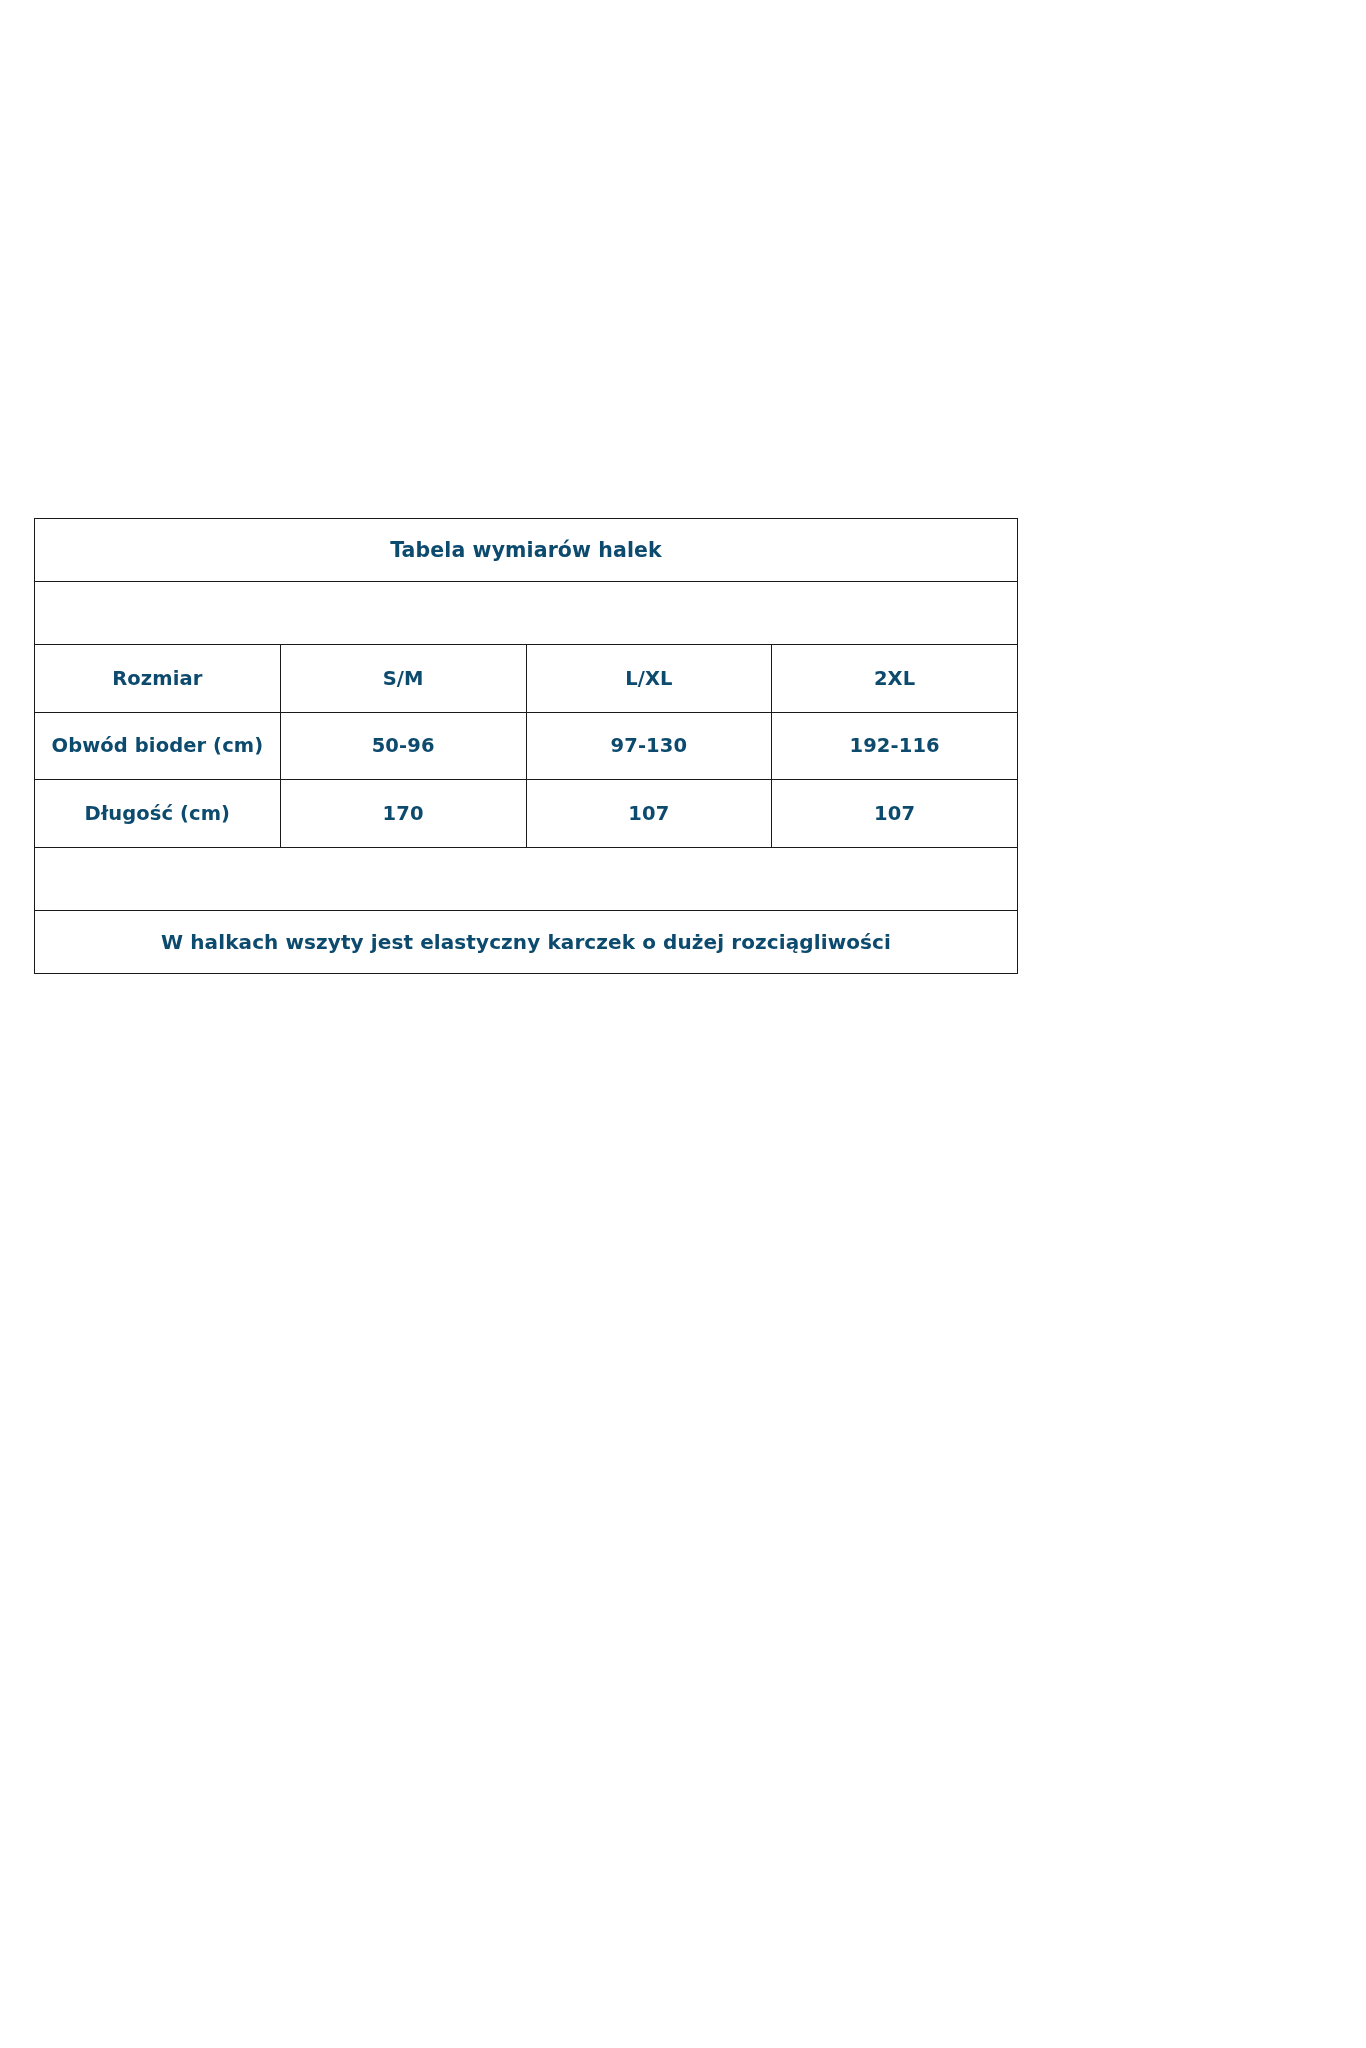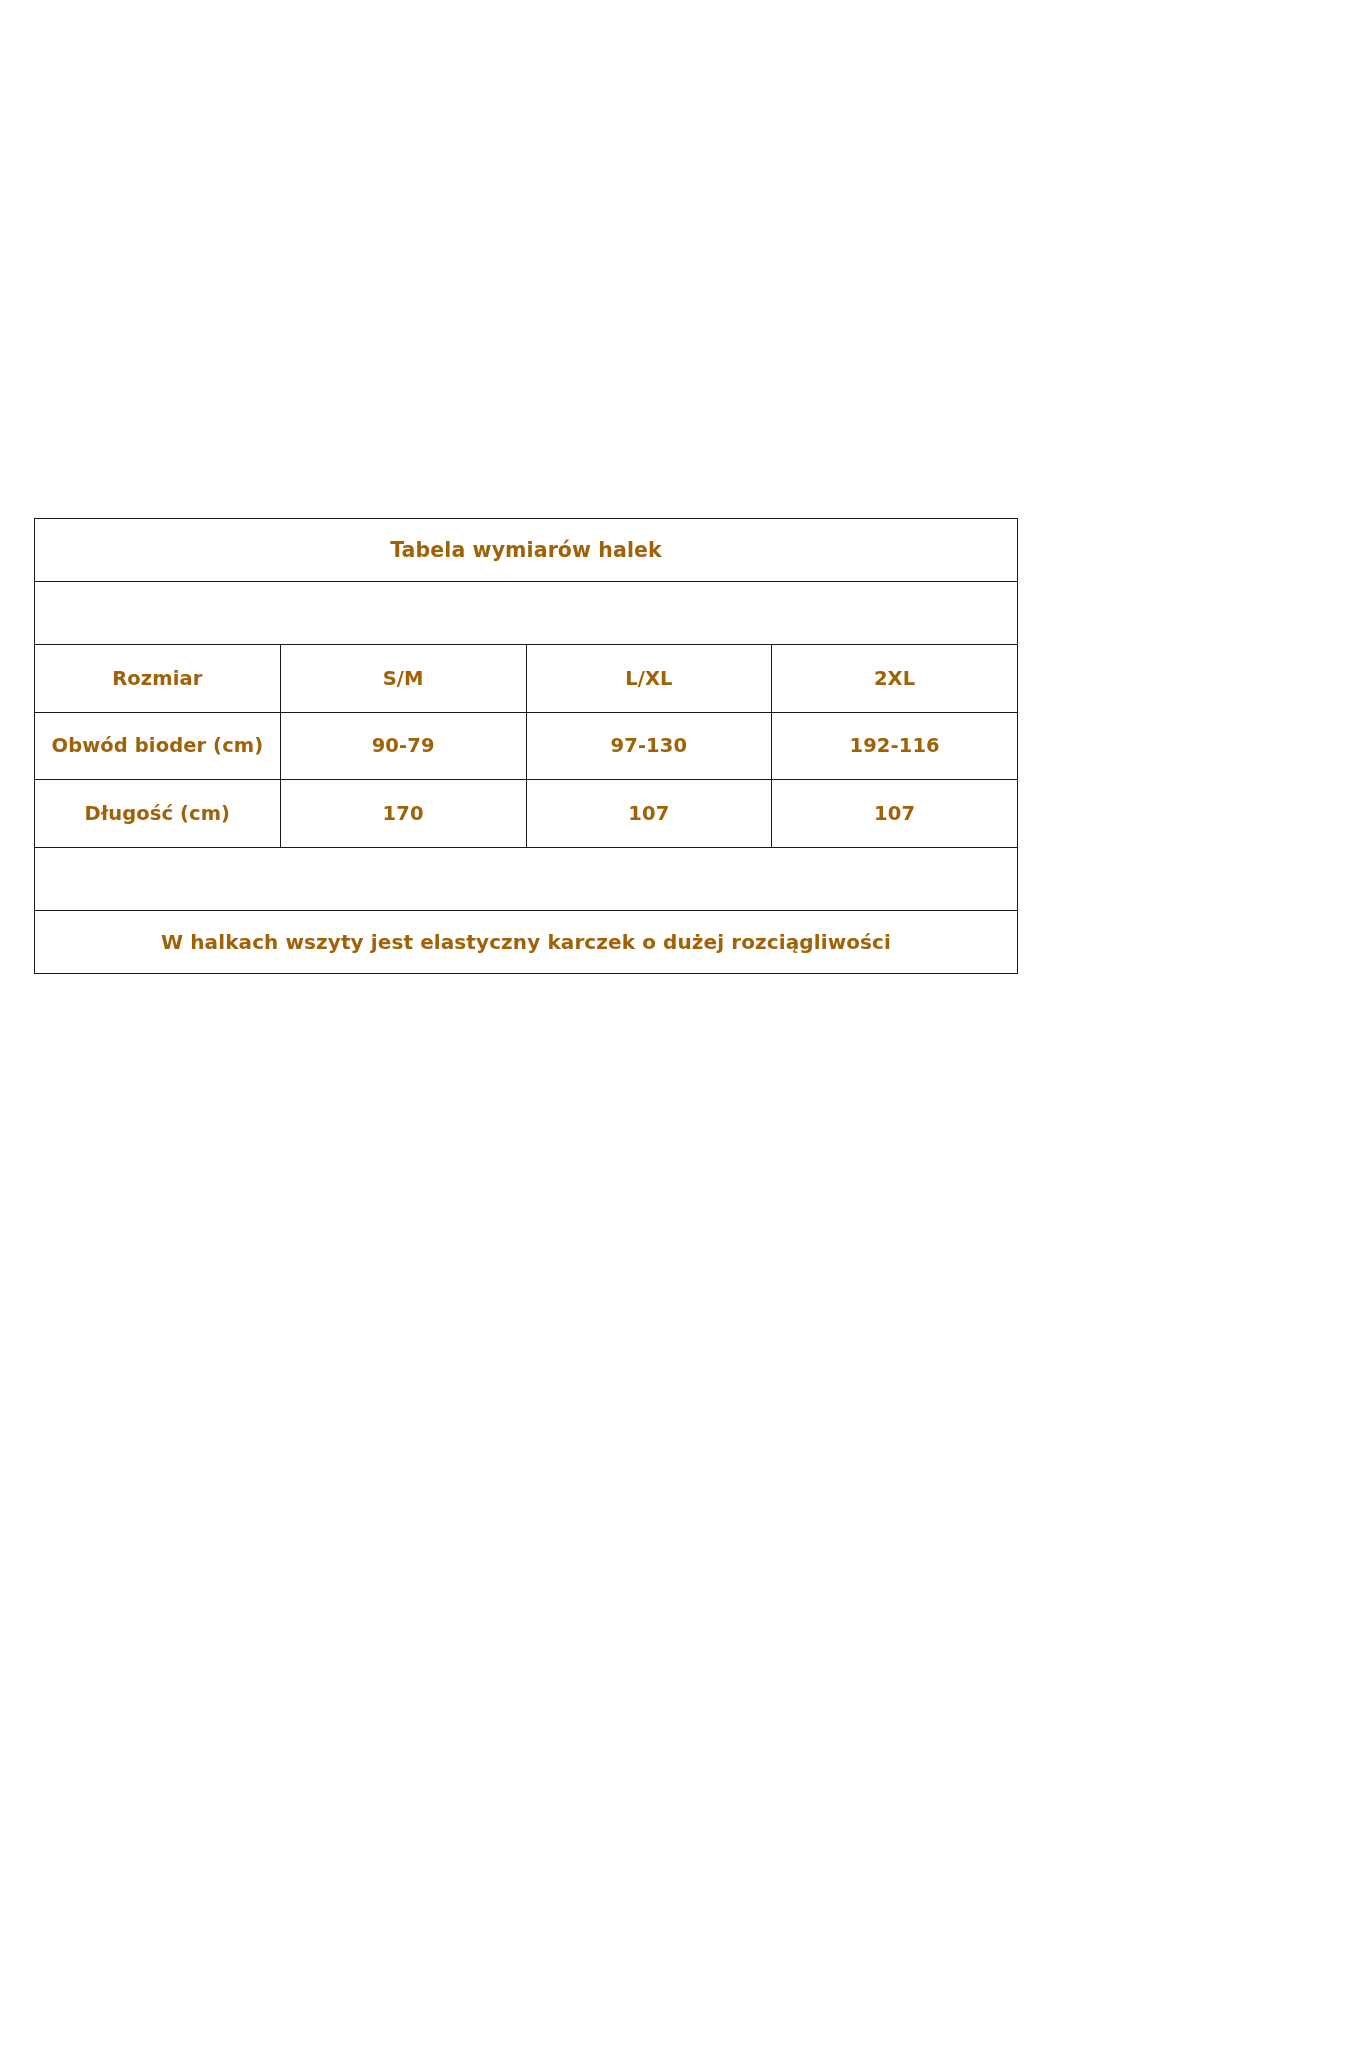--- a/index.html
+++ b/index.html
@@ -36,21 +36,21 @@
     border-collapse: collapse;
     table-layout: fixed;
   }
 
   table.size-table td {
     border: 1px solid #1a1a1a;
     text-align: center;
     vertical-align: middle;
     font-size: 19.5px;
     font-weight: bold;
-    color: #a16207;
+    color: #0c4a6e;
     padding: 0;
     letter-spacing: 0.1px;
   }
 
   
   tr.title-row td {
     height: 62px;
     font-size: 20.5px;
     font-weight: bold;
   }
@@ -93,21 +93,21 @@
           <td colspan="4"></td>
         </tr>
         <tr class="data-row">
           <td class="label-cell">Rozmiar</td>
           <td class="val-cell">S/M</td>
           <td class="val-cell">L/XL</td>
           <td class="val-cell">2XL</td>
         </tr>
         <tr class="data-row">
           <td class="label-cell">Obwód bioder (cm)</td>
-          <td class="val-cell">90-79</td>
+          <td class="val-cell">50-96</td>
           <td class="val-cell">97-130</td>
           <td class="val-cell">192-116</td>
         </tr>
         <tr class="data-row">
           <td class="label-cell">Długość (cm)</td>
           <td class="val-cell">170</td>
           <td class="val-cell">107</td>
           <td class="val-cell">107</td>
         </tr>
         <tr class="spacer-row">

